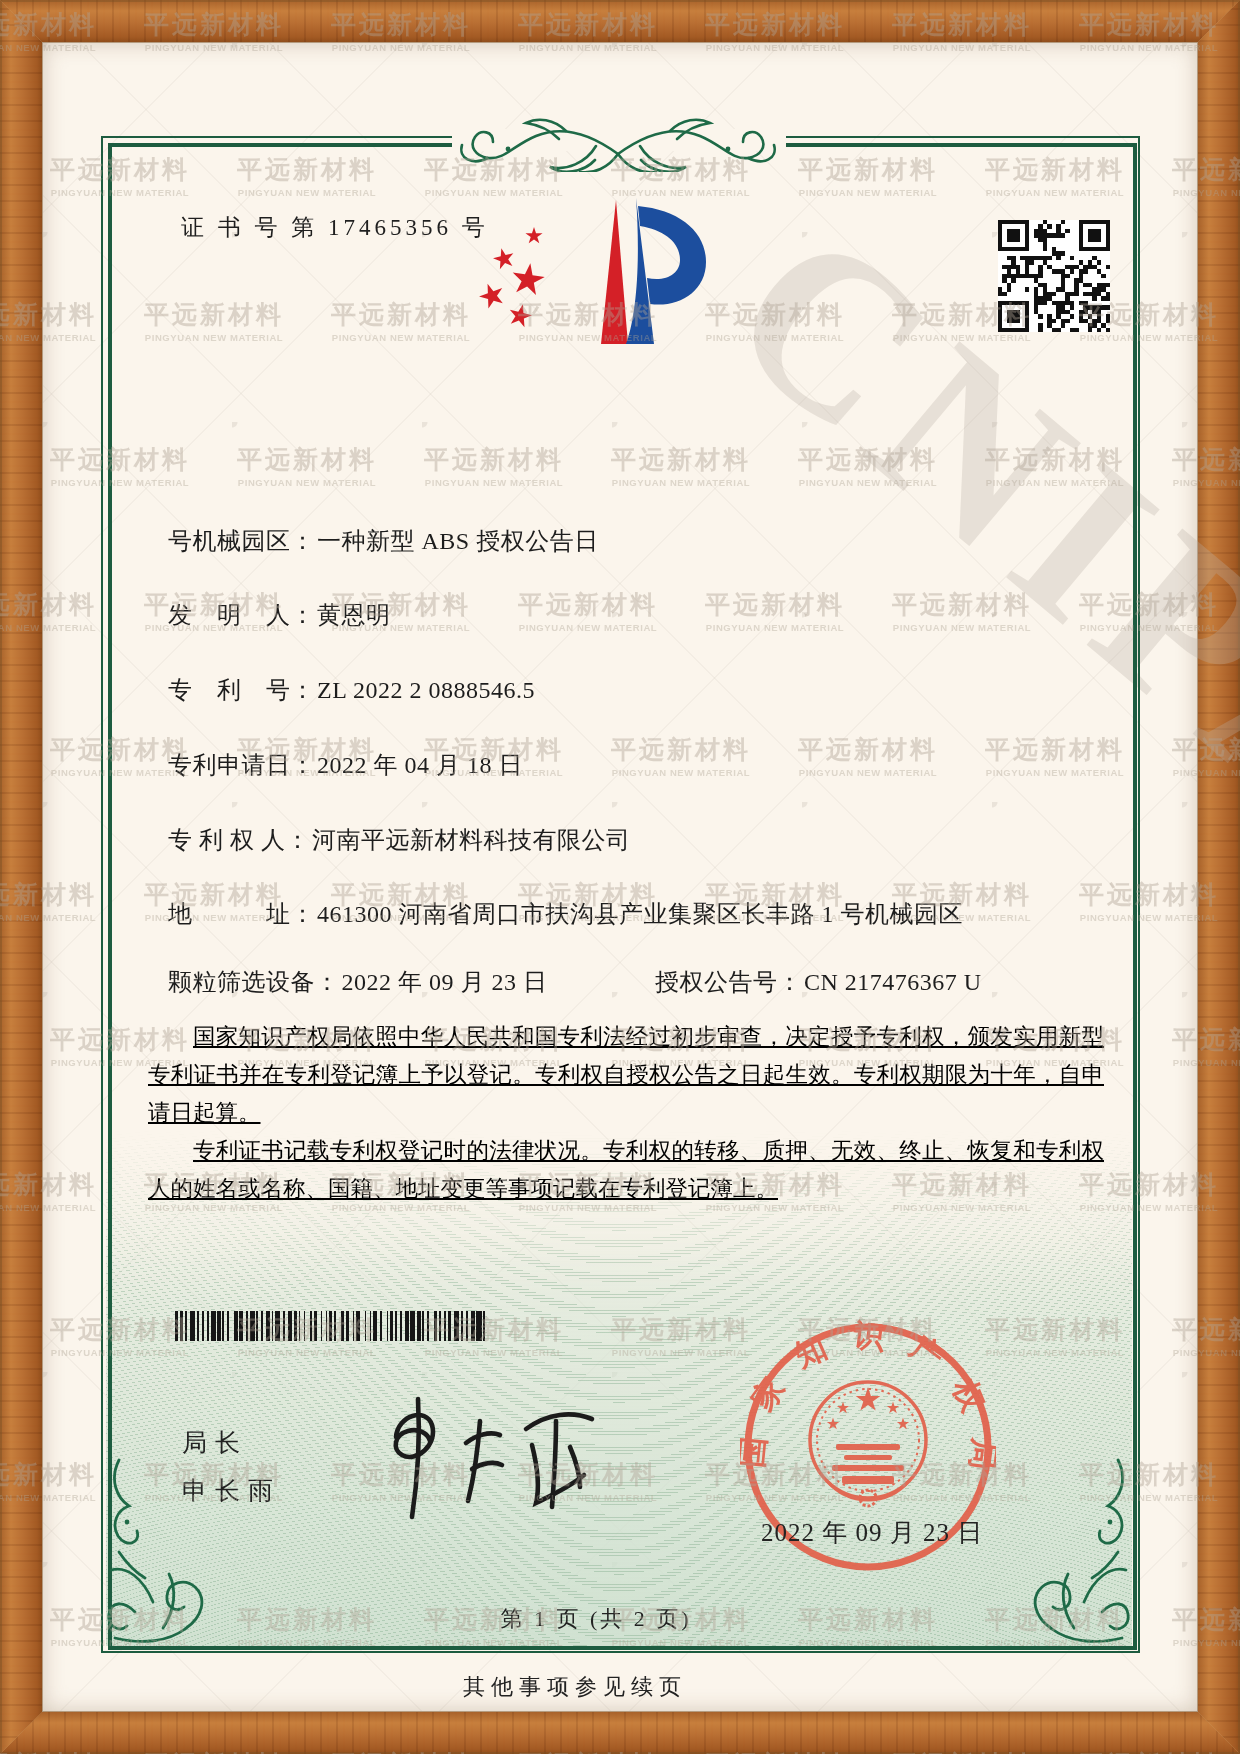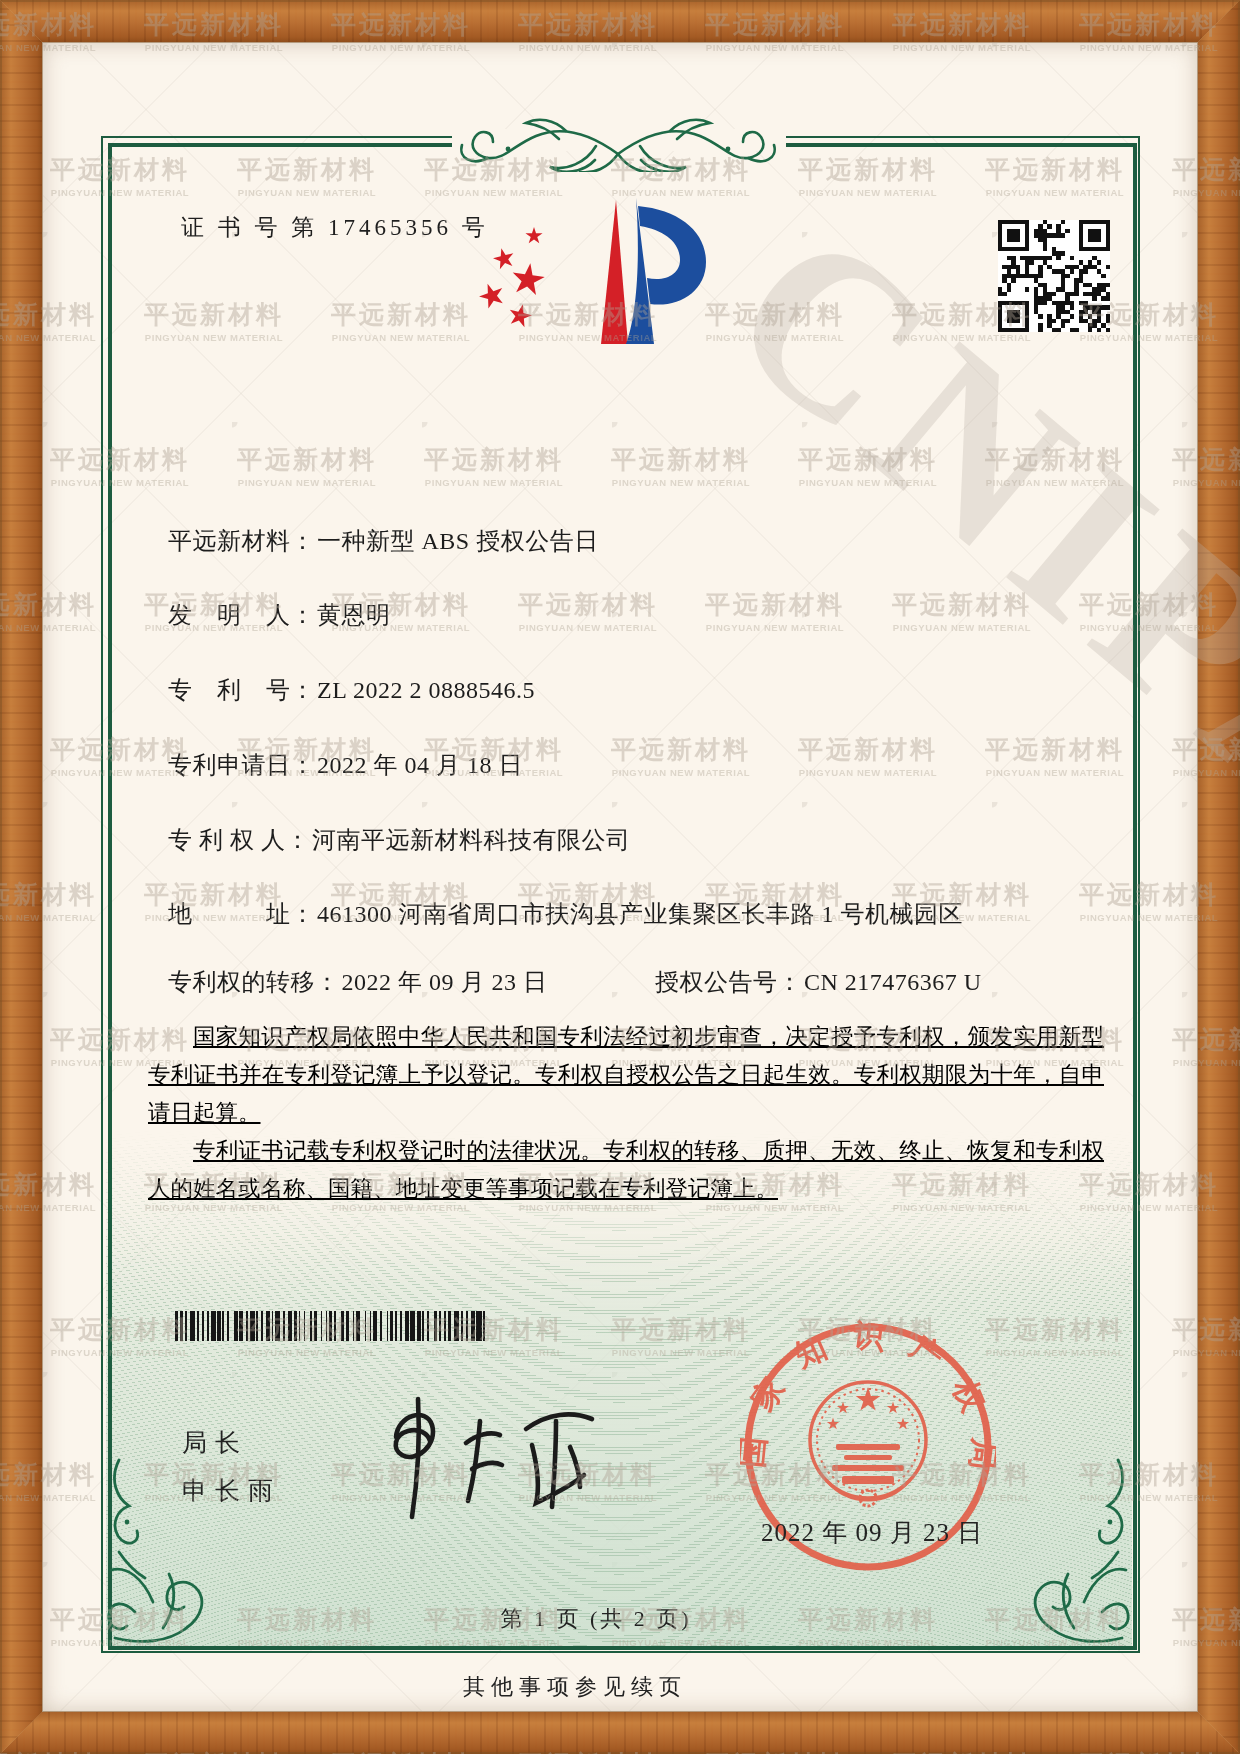--- a/index.html
+++ b/index.html
@@ -338,39 +338,39 @@
       <rect x="18" y="0" width="7" height="7" fill="#111"></rect>
       <rect x="19" y="1" width="5" height="5" fill="#fff"></rect>
       <rect x="20" y="2" width="3" height="3" fill="#111"></rect>
       <rect x="0" y="18" width="7" height="7" fill="#111"></rect>
       <rect x="1" y="19" width="5" height="5" fill="#fff"></rect>
       <rect x="2" y="20" width="3" height="3" fill="#111"></rect>
     </svg>
 
 
   <div class="row" style="top:525px">
-    <span class="lbl">平远新材料：</span><span class="val">一种新型 ABS 授权公告日</span>
+    <span class="lbl">号机械园区：</span><span class="val">一种新型 ABS 授权公告日</span>
   </div>
   <div class="row" style="top:599px">
     <span class="lbl">发　明　人：</span><span class="val">黄恩明</span>
   </div>
   <div class="row" style="top:674px">
     <span class="lbl">专　利　号：</span><span class="val">ZL 2022 2 0888546.5</span>
   </div>
   <div class="row" style="top:749px">
     <span class="lbl">专利申请日：</span><span class="val">2022 年 04 月 18 日</span>
   </div>
   <div class="row" style="top:824px">
     <span class="lbl">专 利 权 人：</span><span class="val">河南平远新材料科技有限公司</span>
   </div>
   <div class="row" id="row-addr" style="top:896px">
     <span class="lbl">地　　　址：</span><span class="val">461300 河南省周口市扶沟县产业集聚区长丰路 1 号机械园区</span>
   </div>
   <div class="row" style="top:966px">
-    <span class="lbl">专利权的转移：</span><span class="val">2022 年 09 月 23 日</span>
+    <span class="lbl">颗粒筛选设备：</span><span class="val">2022 年 09 月 23 日</span>
   </div>
   <div class="row" style="top:966px;left:655px">
     <span class="lbl">授权公告号：</span><span class="val">CN 217476367 U</span>
   </div>
 
   <div class="abs para-wrap">
     <p class="para">国家知识产权局依照中华人民共和国专利法经过初步审查，决定授予专利权，颁发实用新型专利证书并在专利登记簿上予以登记。专利权自授权公告之日起生效。专利权期限为十年，自申请日起算。</p>
     <p class="para">专利证书记载专利权登记时的法律状况。专利权的转移、质押、无效、终止、恢复和专利权人的姓名或名称、国籍、地址变更等事项记载在专利登记簿上。</p>
   </div>
 

